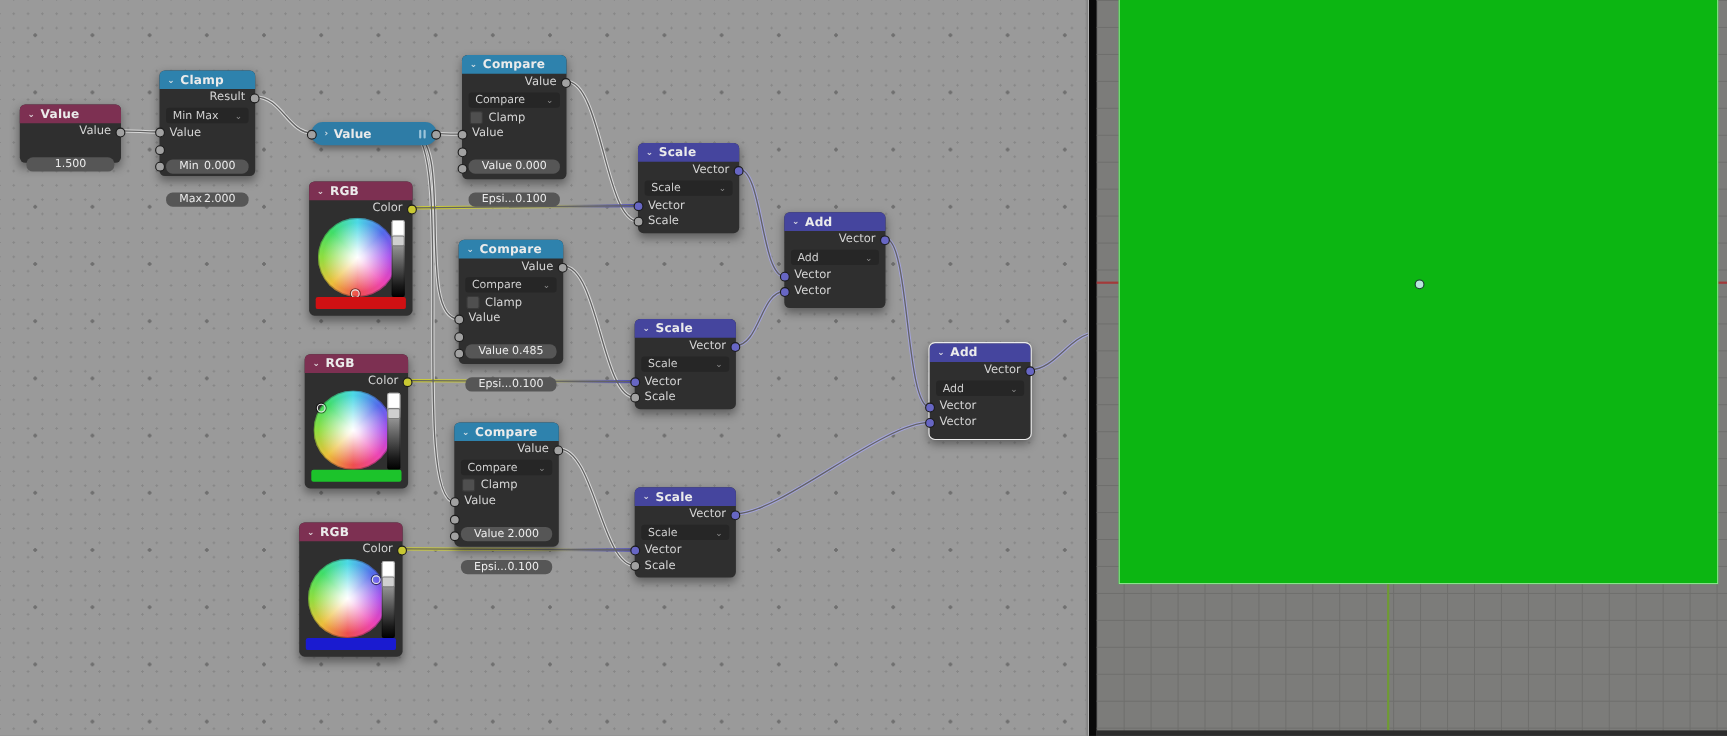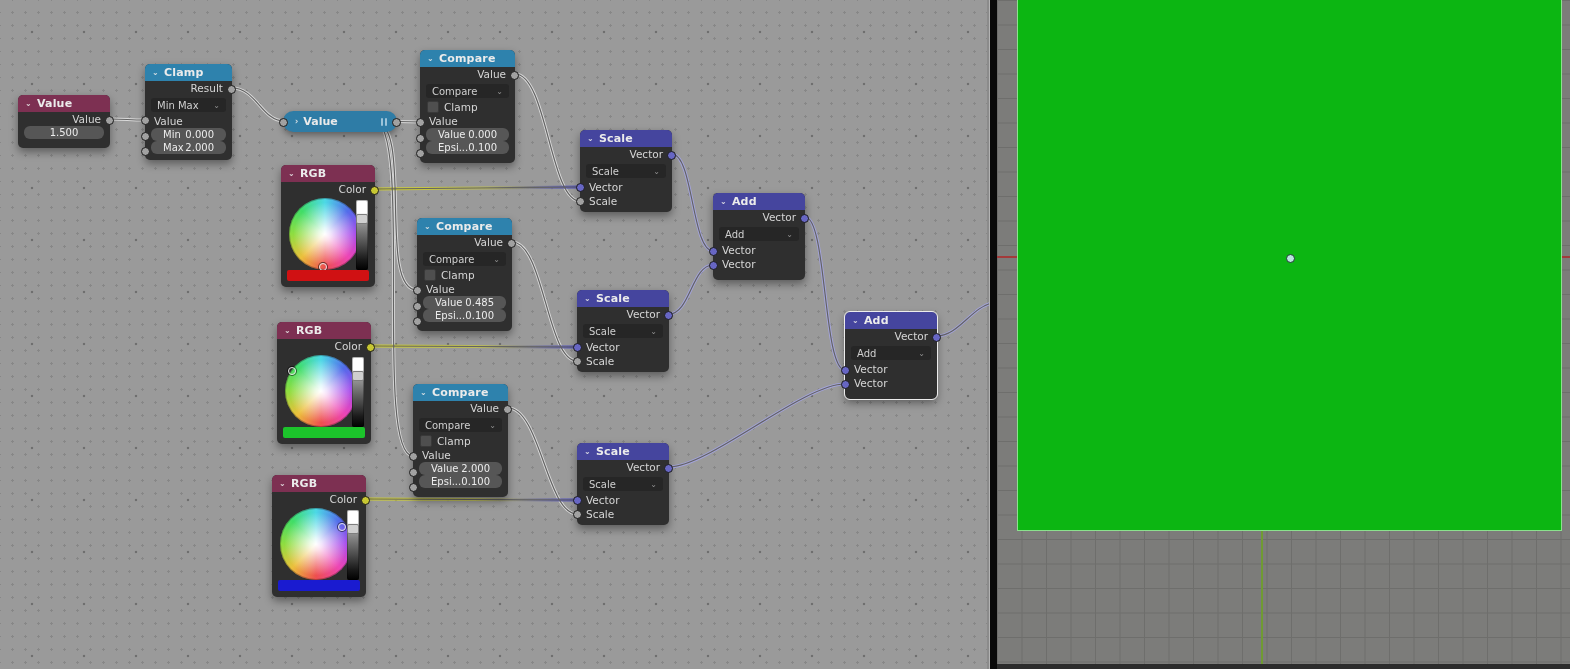--- a/index.html
+++ b/index.html
@@ -26,21 +26,21 @@
     box-shadow:0 4px 9px rgba(0,0,0,.4);font-size:10.5px;color:#d6d6d6;}
   .node.selected{outline:1.4px solid #ececec;}
   .hdr{height:17px;border-radius:5px 5px 0 0;display:flex;align-items:center;gap:5px;
     padding:0 7px;color:#ebebeb;font-size:11px;font-weight:600;letter-spacing:.2px;}
   .chev{font-size:8px;line-height:8px;opacity:.9;}
   .row{height:14px;display:flex;align-items:center;padding:0 9px;}
   .row.out{justify-content:flex-end;}
   .dd{margin:3px 6px 2px;height:14px;background:#262626;border-radius:3px;display:flex;
     align-items:center;justify-content:space-between;padding:0 6px;color:#cfcfcf;font-size:10px;}
   .dd .dc{font-size:8px;color:#8f8f8f;}
-  .nf{margin:0 6px;height:13px;background:#565656;border-radius:6px;display:flex;
+  .nf{margin:17px 6px;height:13px;background:#565656;border-radius:6px;display:flex;
     align-items:center;justify-content:space-between;padding:0 12px;color:#ececec;font-size:10px;}
   .nf.center{justify-content:center;}
   .cbrow{height:14px;display:flex;align-items:center;gap:5px;padding:0 7px;}
   .cb{width:10px;height:10px;background:#4f4f4f;border:1px solid #393939;border-radius:2px;}
   .sock{position:absolute;width:7px;height:7px;border-radius:50%;border:1px solid #1b1b1b;z-index:3;}
   .sock.l{left:-4px;} .sock.r{right:-4px;}
   .s-float{background:#a1a1a1;} .s-color{background:#c8c832;} .s-vec{background:#6766c4;}
 
   
   .pill{position:absolute;height:21px;border-radius:11px;z-index:2;display:flex;align-items:center;

